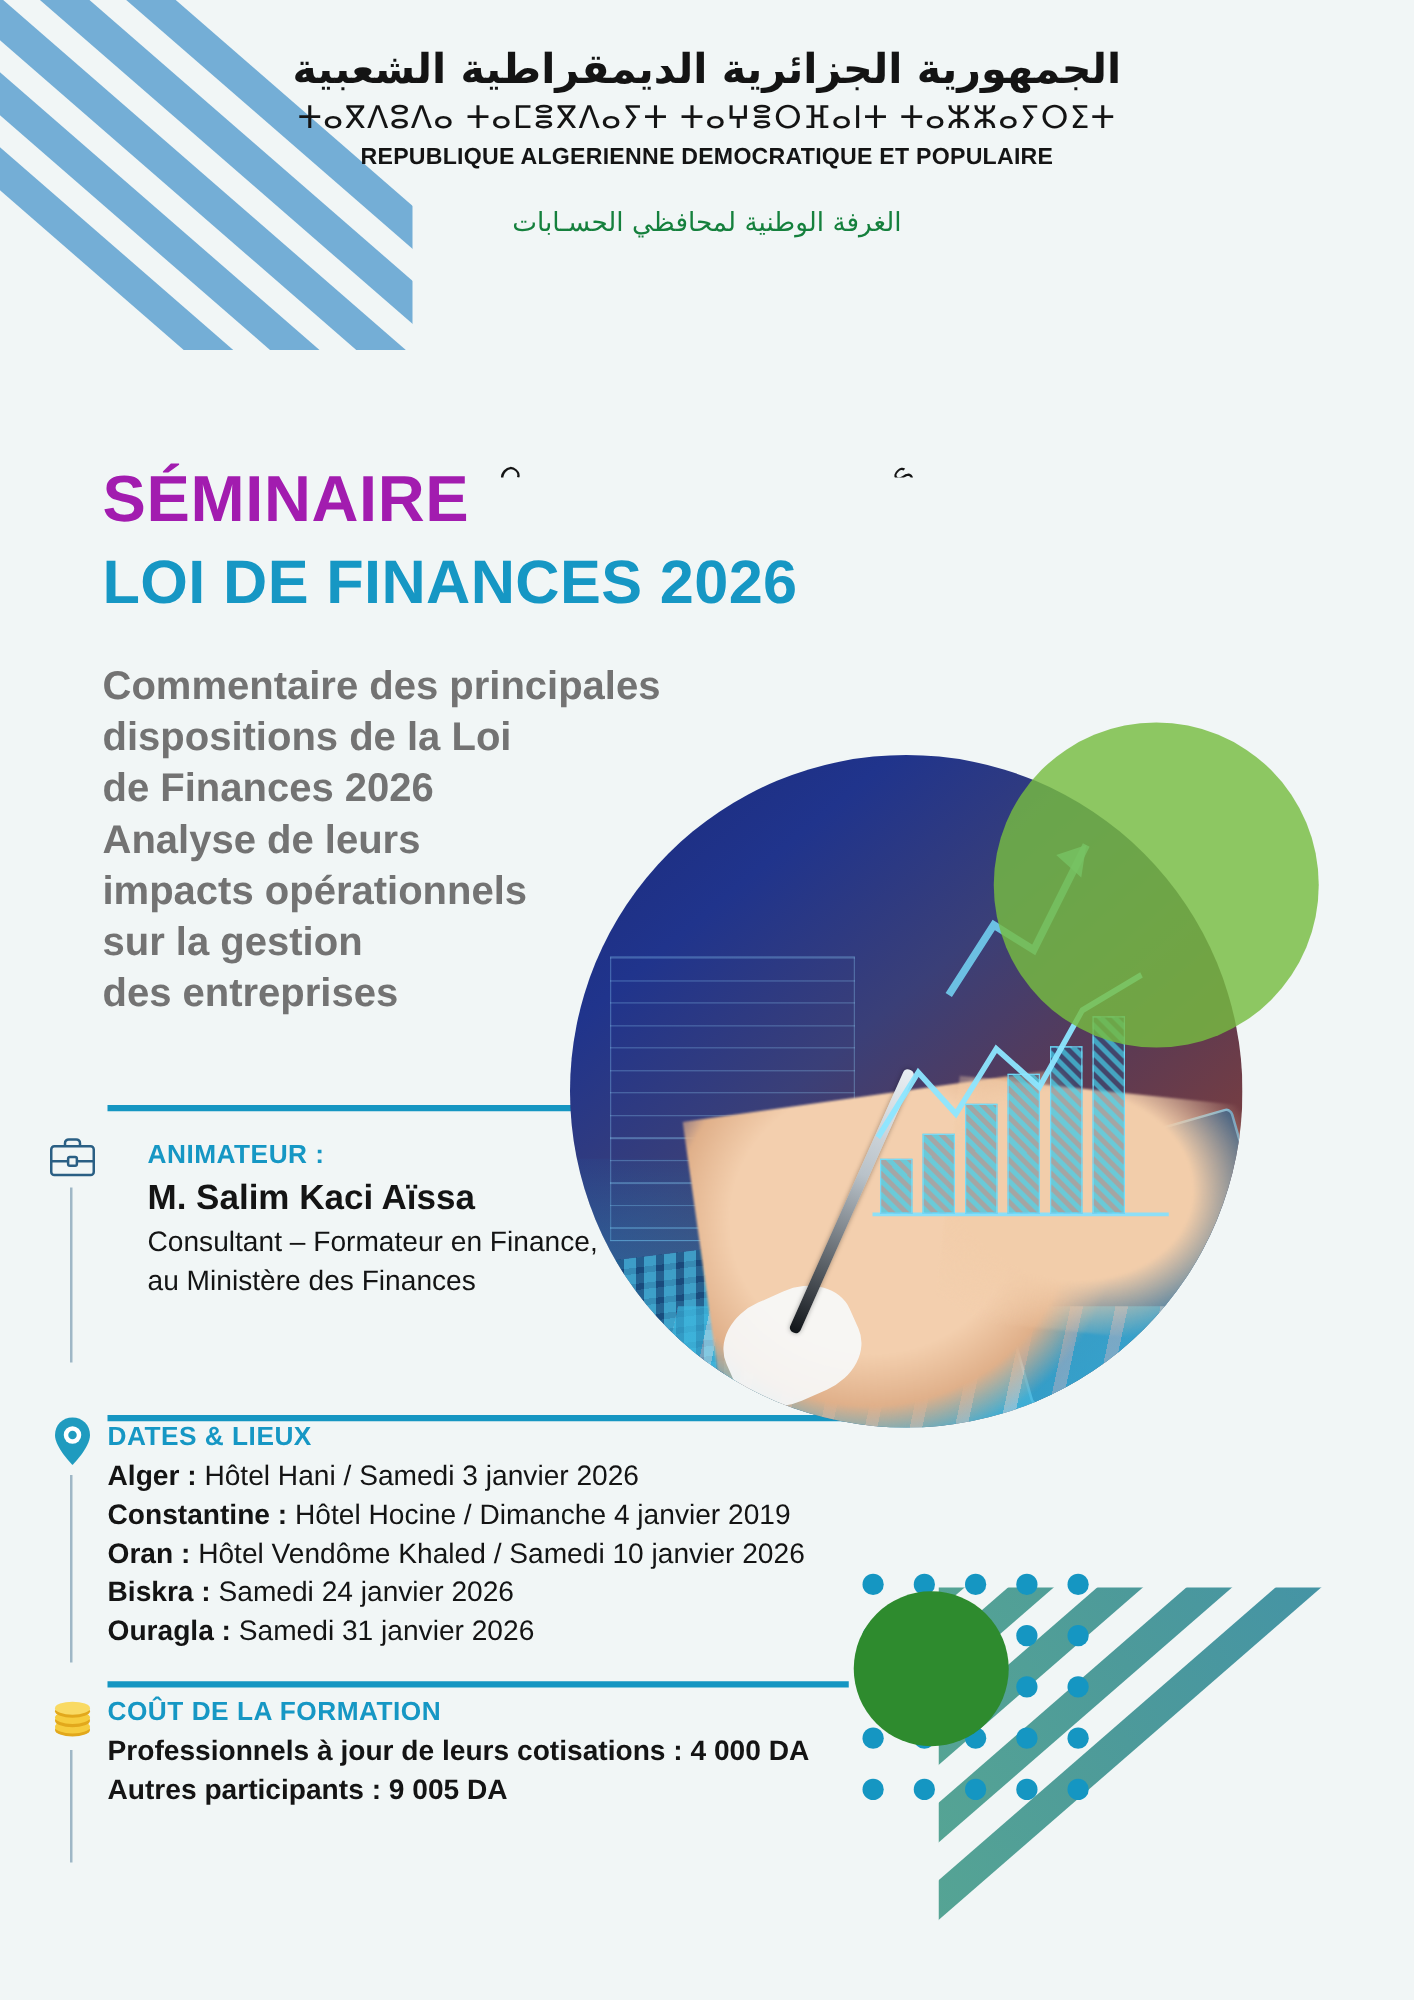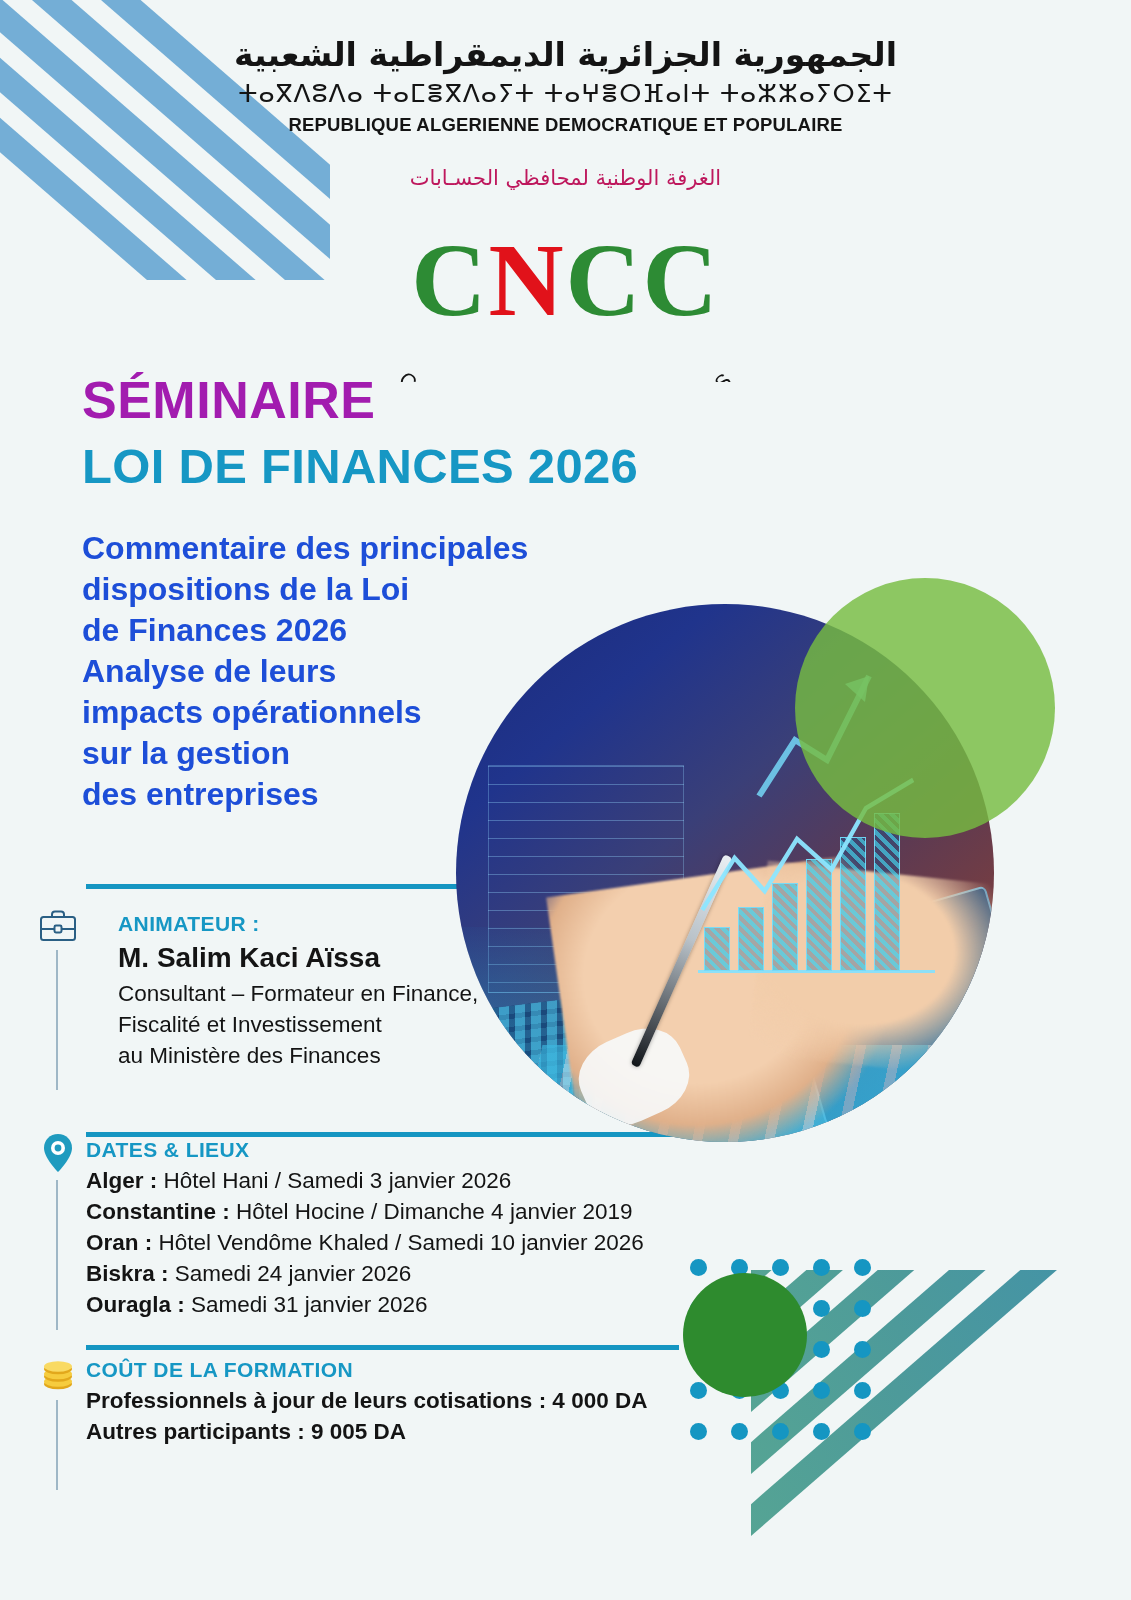--- a/index.html
+++ b/index.html
@@ -91,21 +91,21 @@
   }
 
   
   .logo{
     position:absolute;left:0;right:0;top:166px;
     height:200px;
     text-align:center;
   }
   .logo-ar{
     font-family:"DejaVu Sans", sans-serif;
-    font-size:21px;color:#be185d;direction:rtl;
+    font-size:21px;color:#15803d;direction:rtl;
     line-height:1.2;
   }
   .logo-arc-top{
     position:absolute;left:50%;transform:translateX(-50%);
     top:28px;width:430px;height:56px;
   }
   .logo-arc-bottom{
     position:absolute;left:50%;transform:translateX(-50%);
     top:160px;width:430px;height:56px;
   }
@@ -128,21 +128,21 @@
     letter-spacing:.5px;line-height:1;
   }
   .t-loi{
     font-size:49px;font-weight:bold;color:#1697c4;
     letter-spacing:.3px;line-height:1;margin-top:16px;
   }
 
   .subtitle{
     position:absolute;left:82px;top:528px;
     width:560px;
-    font-size:32px;font-weight:bold;color:#1d4ed8;
+    font-size:32px;font-weight:bold;color:#737373;
     line-height:1.28;
     z-index:5;
   }
 
   
   .photo-circle{
     position:absolute;left:456px;top:604px;
     width:538px;height:538px;border-radius:50%;
     overflow:hidden;
     z-index:2;
@@ -331,23 +331,20 @@
 
     <svg class="logo-arc-top" viewBox="0 0 430 56">
       <defs>
           <path id="arcTop" d="M 12,52 A 230,230 0 0 1 418,52"></path>
         </defs>
       <text font-family="Liberation Sans, sans-serif" font-size="21" letter-spacing="2.2" fill="#141414">
         <textPath href="#arcTop" startOffset="50%" text-anchor="middle" id="arcTopTxt">CHAMBRE NATIONALE DES</textPath>
       </text>
     </svg>
 
-    <div class="cncc">
-      <span class="g">C</span><span class="r">N</span><span class="g">C</span><span class="g">C</span>
-    </div>
 
     <svg class="logo-arc-bottom" viewBox="0 0 430 56">
       <defs>
           <path id="arcBot" d="M 8,4 A 238,238 0 0 0 422,4"></path>
         </defs>
       <text font-family="Liberation Sans, sans-serif" font-size="21" letter-spacing="2.2" fill="#141414">
         <textPath href="#arcBot" startOffset="50%" text-anchor="middle" id="arcBotTxt">COMMISSAIRES AUX COMPTES</textPath>
       </text>
     </svg>
   </div>
@@ -424,21 +421,20 @@
     <ellipse cx="20" cy="20" rx="14" ry="5.2" fill="#f6cc3e"></ellipse>
     <ellipse cx="20" cy="15" rx="14" ry="5.2" fill="#e2a81c"></ellipse>
     <ellipse cx="20" cy="12.5" rx="14" ry="5.2" fill="#f9da63"></ellipse>
   </svg>
 
   <div class="sec sec-animateur">
     <div class="head">ANIMATEUR :</div>
     <div class="body">
       <div class="nm">M. Salim Kaci Aïssa</div>
       <div>Consultant – Formateur en Finance,</div>
-      <div>Fiscalité et Investissement</div>
       <div>au Ministère  des Finances</div>
     </div>
   </div>
 
   <div class="sec sec-dates">
     <div class="head">DATES &amp; LIEUX</div>
     <div class="body">
       <div>
         <span class="b">Alger :</span><span> Hôtel Hani / Samedi 3 janvier 2026</span>
       </div>

